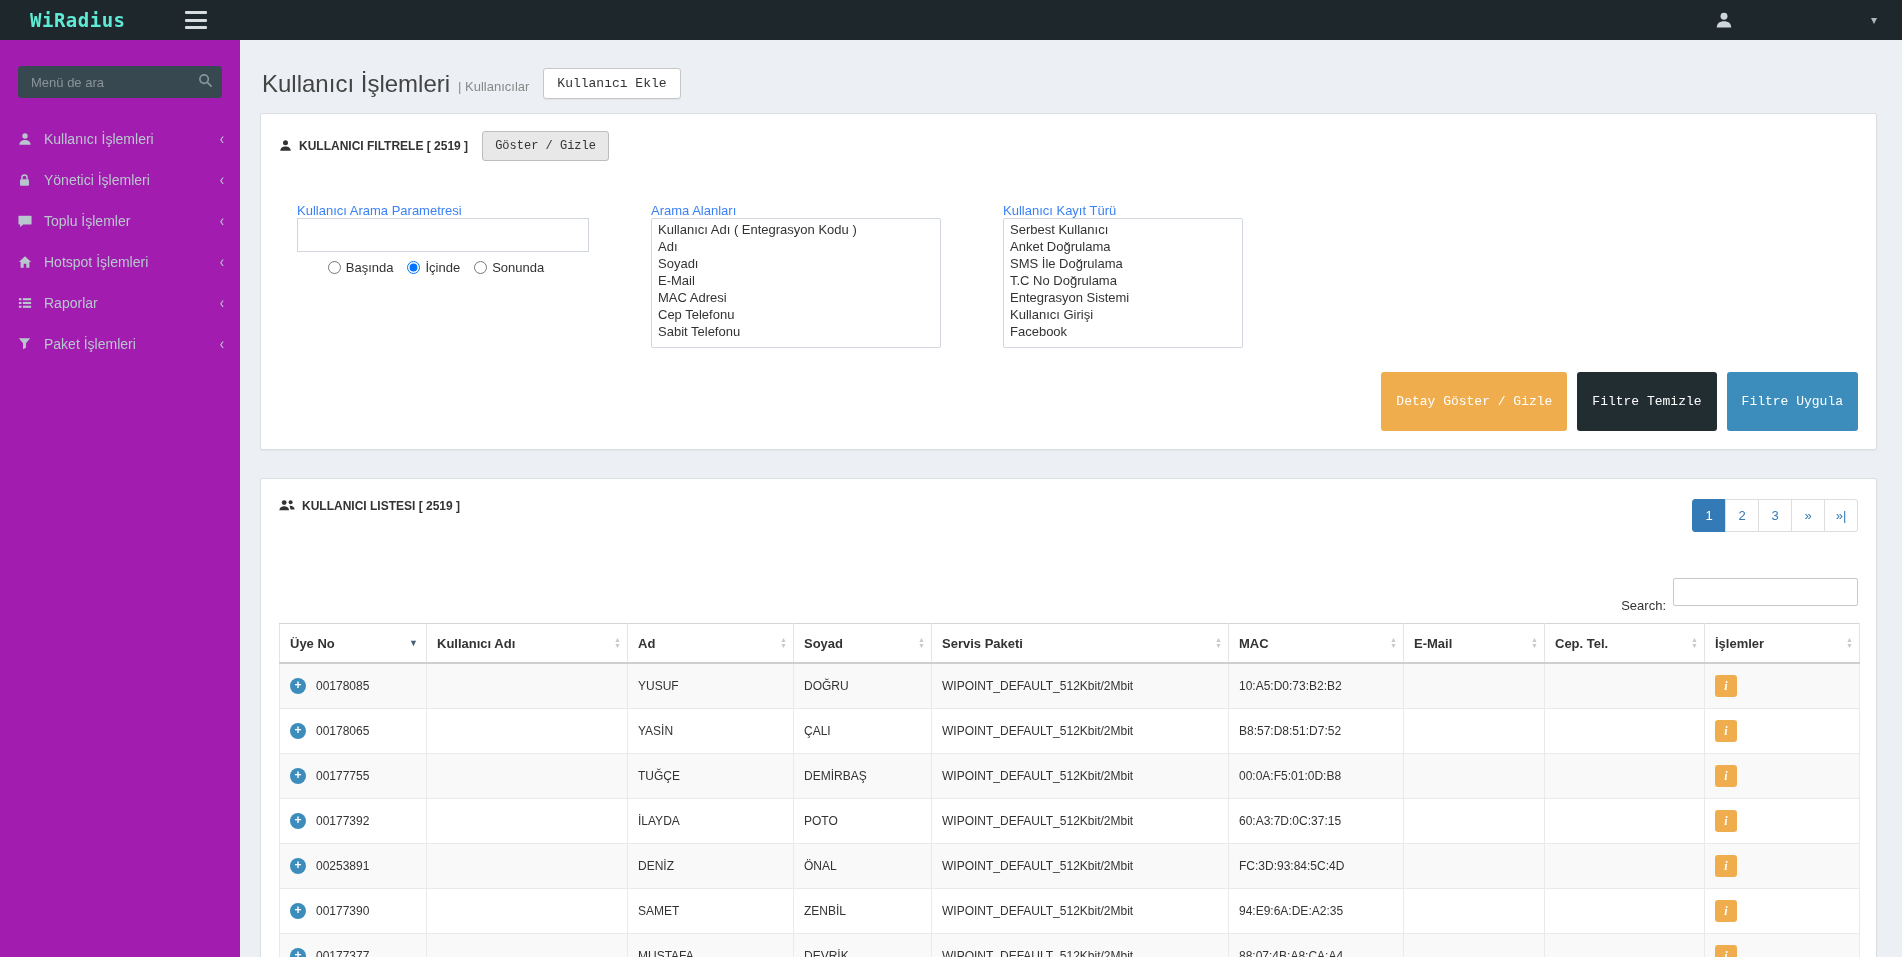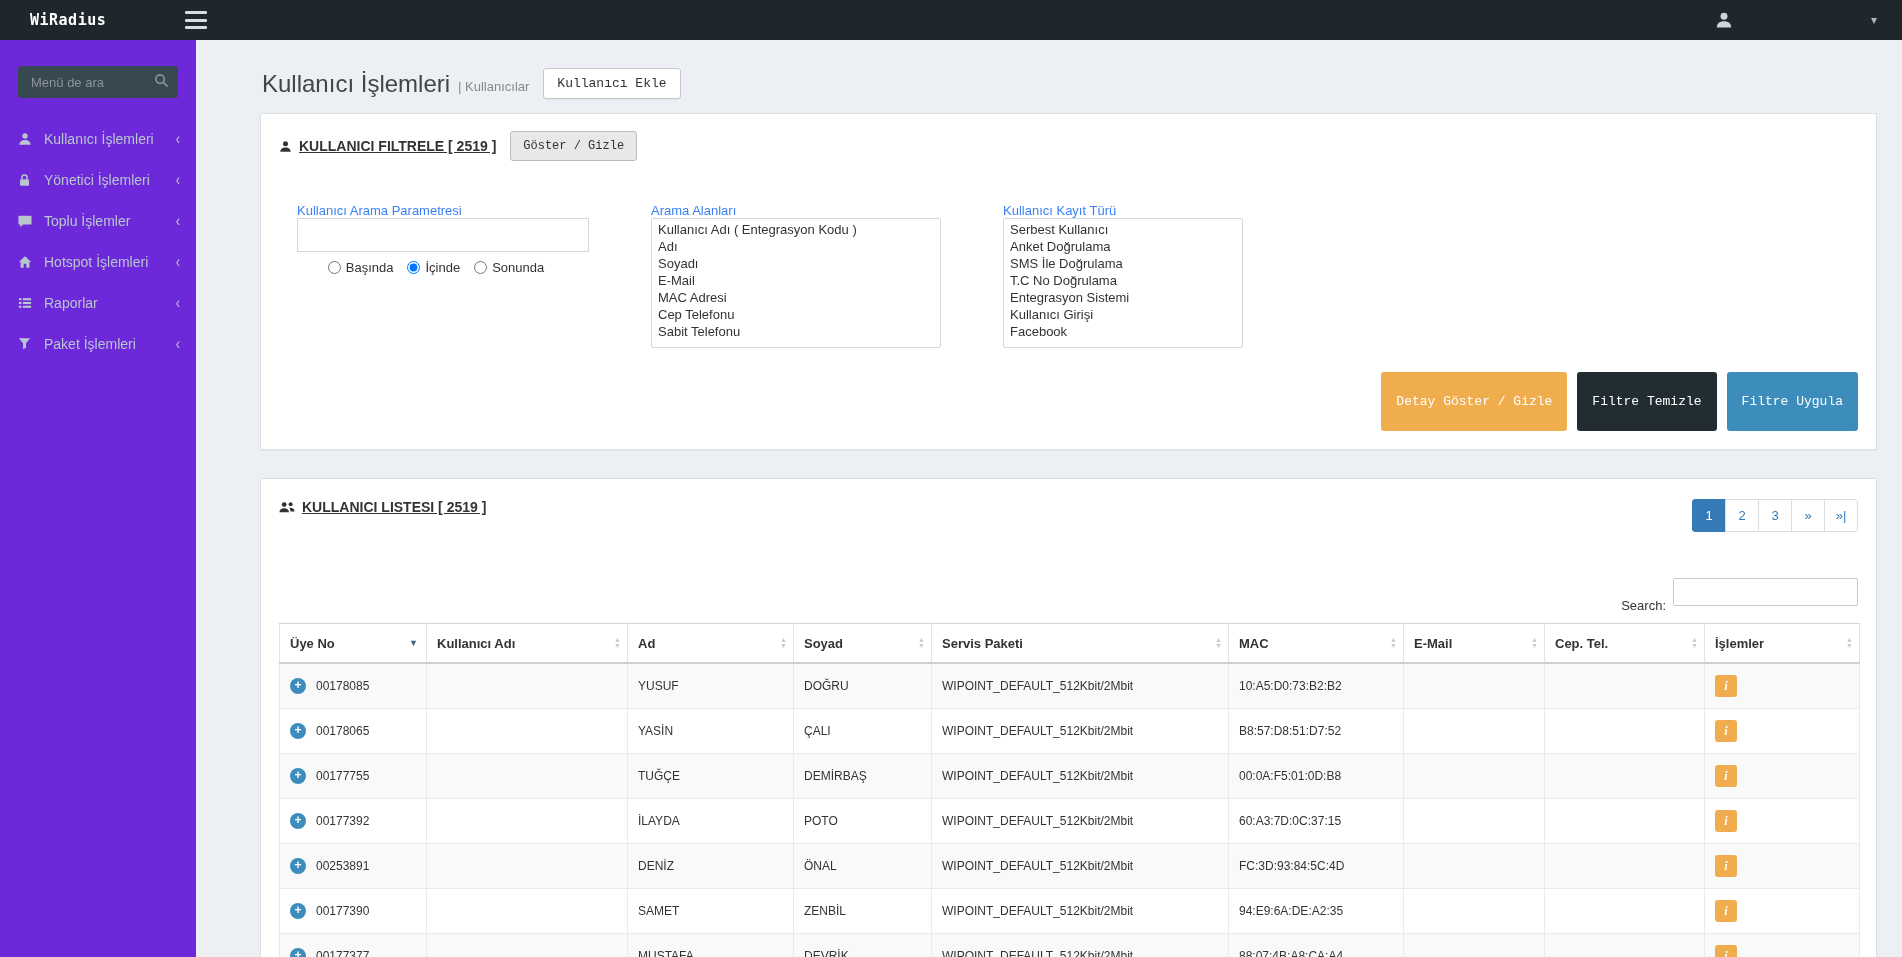--- a/index.html
+++ b/index.html
@@ -2,30 +2,30 @@
 <html><head>
 <meta charset="utf-8">
 <style>
   * { margin:0; padding:0; box-sizing:border-box; }
   html,body { width:1902px; height:957px; overflow:hidden; }
   body { font-family:"Liberation Sans", sans-serif; background:#ecf0f5; font-size:14px; color:#333; }
 
   
   .navbar { position:fixed; top:0; left:0; width:1902px; height:40px; background:#1e282c; z-index:50; display:flex; align-items:center; }
   .brand-area { width:235px; height:40px; position:relative; display:flex; align-items:center; background:#1e282c; flex:0 0 auto; }
-  .brand-text { color:#ffffff; font-family:"DejaVu Sans Mono", monospace; font-weight:bold; font-size:15px; padding-left:30px; letter-spacing:0.5px; }
+  .brand-text { color:#5eead4; font-family:"DejaVu Sans Mono", monospace; font-weight:bold; font-size:19px; padding-left:30px; letter-spacing:0.5px; }
   .hamburger { position:absolute; right:28px; top:11px; width:22px; height:18px; cursor:pointer; display:flex; flex-direction:column; justify-content:space-between; }
   .hamburger span { display:block; height:3px; background:#d8dde0; border-radius:1px; }
   .nav-right { margin-left:auto; display:flex; align-items:center; height:40px; }
   .nav-user { width:40px; height:40px; display:flex; align-items:center; justify-content:center; cursor:pointer; margin-right:110px; }
   .nav-user svg { fill:#cfd6da; }
   .nav-caret { width:40px; height:40px; display:flex; align-items:center; justify-content:center; color:#aeb6ba; font-size:12px; cursor:pointer; margin-right:8px; }
 
   
-  .sidebar { position:fixed; top:40px; left:0; width:196px; height:917px; background:#6d28d9; z-index:40; }
+  .sidebar { position:fixed; top:40px; left:0; width:240px; height:917px; background:#a21caf; z-index:40; }
   .sidebar-search { margin:26px 18px 20px 18px; position:relative; }
   .sidebar-search input { width:100%; height:32px; background:#374850; border:1px solid #374850; border-radius:3px; color:#ccc; padding:0 32px 0 12px; font-size:13px; outline:none; }
   .sidebar-search input::placeholder { color:#8a9499; }
   .sidebar-search .search-icon { position:absolute; right:9px; top:7px; }
   .sidebar-menu { list-style:none; margin-top:6px; }
   .sidebar-item { height:41px; display:flex; align-items:center; padding:0 16px 0 18px; color:#b8c7ce; cursor:pointer; font-size:14px; }
   .sidebar-item .mi { width:26px; flex:0 0 26px; display:flex; align-items:center; }
   .sidebar-item .mi svg { fill:#b8c7ce; }
   .sidebar-item .mlabel { flex:1; white-space:nowrap; }
   .sidebar-item .chev { font-size:13px; color:#b8c7ce; transform:scaleY(1.2); }
@@ -33,21 +33,21 @@
   
   .content { margin-left:235px; margin-top:40px; width:1667px; height:917px; padding:0 25px; overflow:hidden; }
   .page-header { display:flex; align-items:center; padding:28px 0 14px 2px; }
   .page-title { font-size:24px; color:#444; font-weight:normal; }
   .page-subtitle { font-size:13px; color:#888; margin-left:8px; position:relative; top:3px; }
   .btn { display:inline-block; border:1px solid transparent; border-radius:3px; font-size:12px; cursor:pointer; font-family:Liberation Mono, monospace; }
   .btn-add { background:#fff; border-color:#c7c7c7; color:#333; padding:7px 13px; margin-left:14px; font-size:13px; box-shadow:0 1px 1px rgba(0,0,0,0.05); }
 
   .panel { background:#fff; border:1px solid #dcdfe2; border-radius:2px; margin-bottom:28px; box-shadow:0 1px 1px rgba(0,0,0,0.04); }
   .panel-heading { display:flex; align-items:center; padding:17px 18px 14px 18px; }
-  .panel-title { font-size:14px; font-weight:bold; color:#333; display:flex; align-items:center;text-decoration:underline; }
+  .panel-title { font-size:12px; font-weight:bold; color:#333; display:flex; align-items:flex-start; }
   .panel-title svg { margin-right:7px; fill:#333; }
   .btn-toggle { background:#e8e8e8; border-color:#bdbdbd; color:#333; padding:7px 12px; margin-left:14px; }
 
   
   .filter-body { display:flex; padding:28px 20px 10px 36px; }
   .f-col { margin-right:62px; }
   .f-label { font-size:13px; color:#3b82f6; }
   .f-input { width:292px; height:34px; border:1px solid #d2d6de; padding:0 10px; font-size:13px; color:#333; outline:none; }
   .radio-row { display:flex; justify-content:center; margin-top:8px; font-size:13px; color:#333; }
   .radio-row label { display:flex; align-items:center; margin-right:14px; cursor:pointer; }

